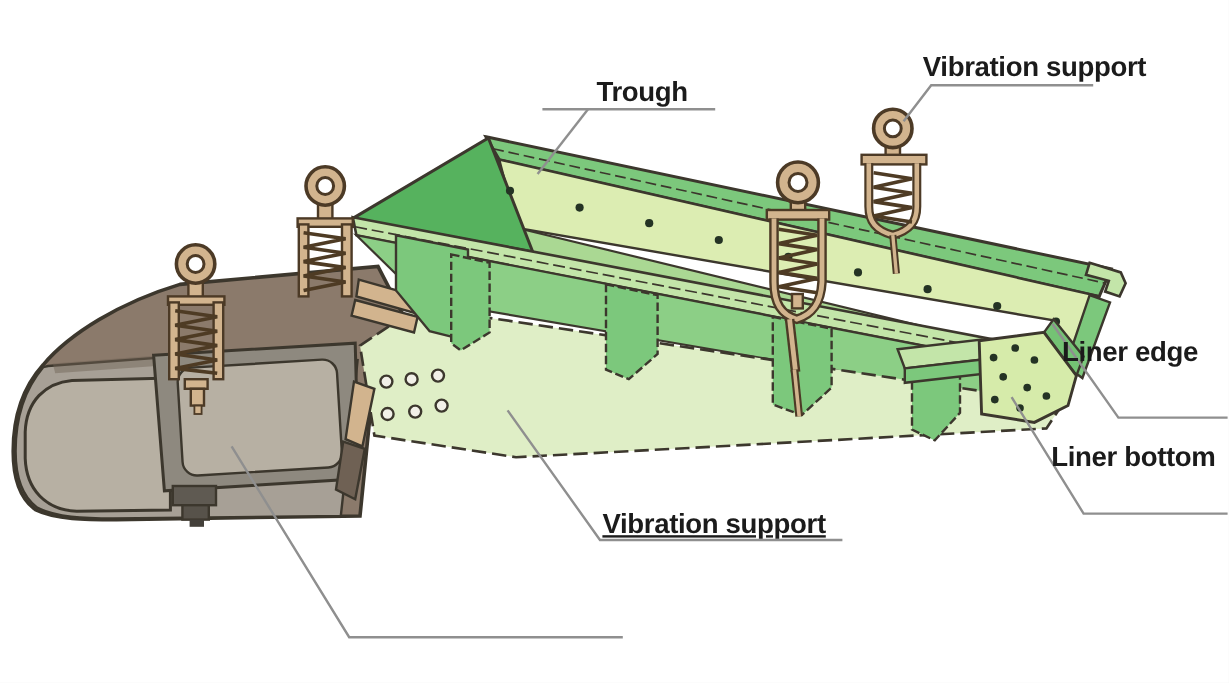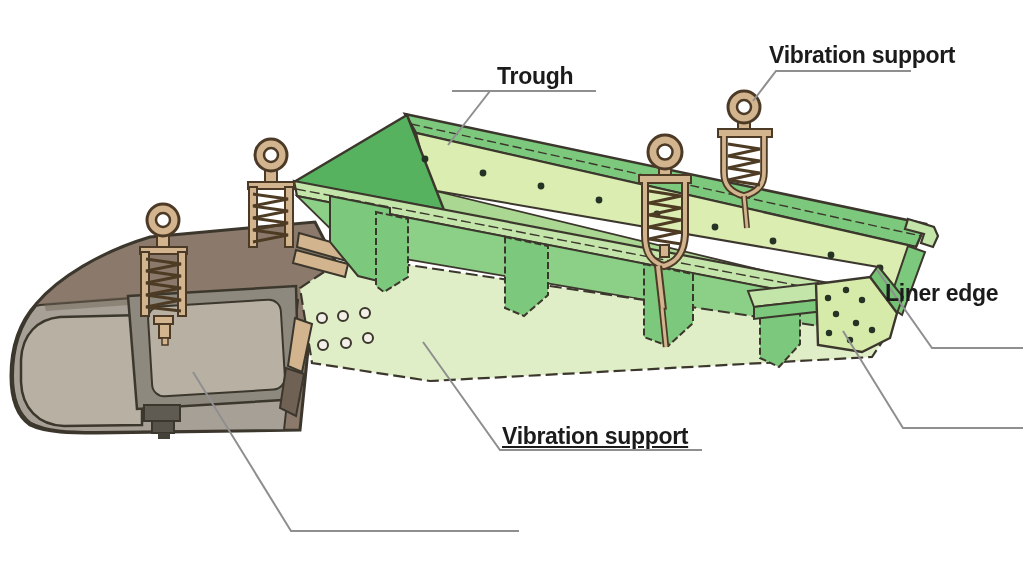--- a/index.html
+++ b/index.html
@@ -167,15 +167,16 @@
     <polyline points="877,270 932,348 1023,348"></polyline>
     <polyline points="843,331 903,428 1023,428"></polyline>
     <polyline points="423,342 500,450 702,450"></polyline>
     <polyline points="193,372 291,531 519,531"></polyline>
   </g>
 </svg>
 
 <div class="part-label" style="left:497px;top:64px;">Trough</div>
 <div class="part-label" style="left:769px;top:43px;">Vibration support</div>
 <div class="part-label" style="left:853px;top:281px;margin-left:32px;">Liner edge</div>
+<div class="part-label" style="left:876px;top:368px;">Liner bottom</div>
 <div class="part-label" style="left:502px;top:424px;text-decoration:underline;">Vibration support</div>
 
 </div>
 
 </body></html>

